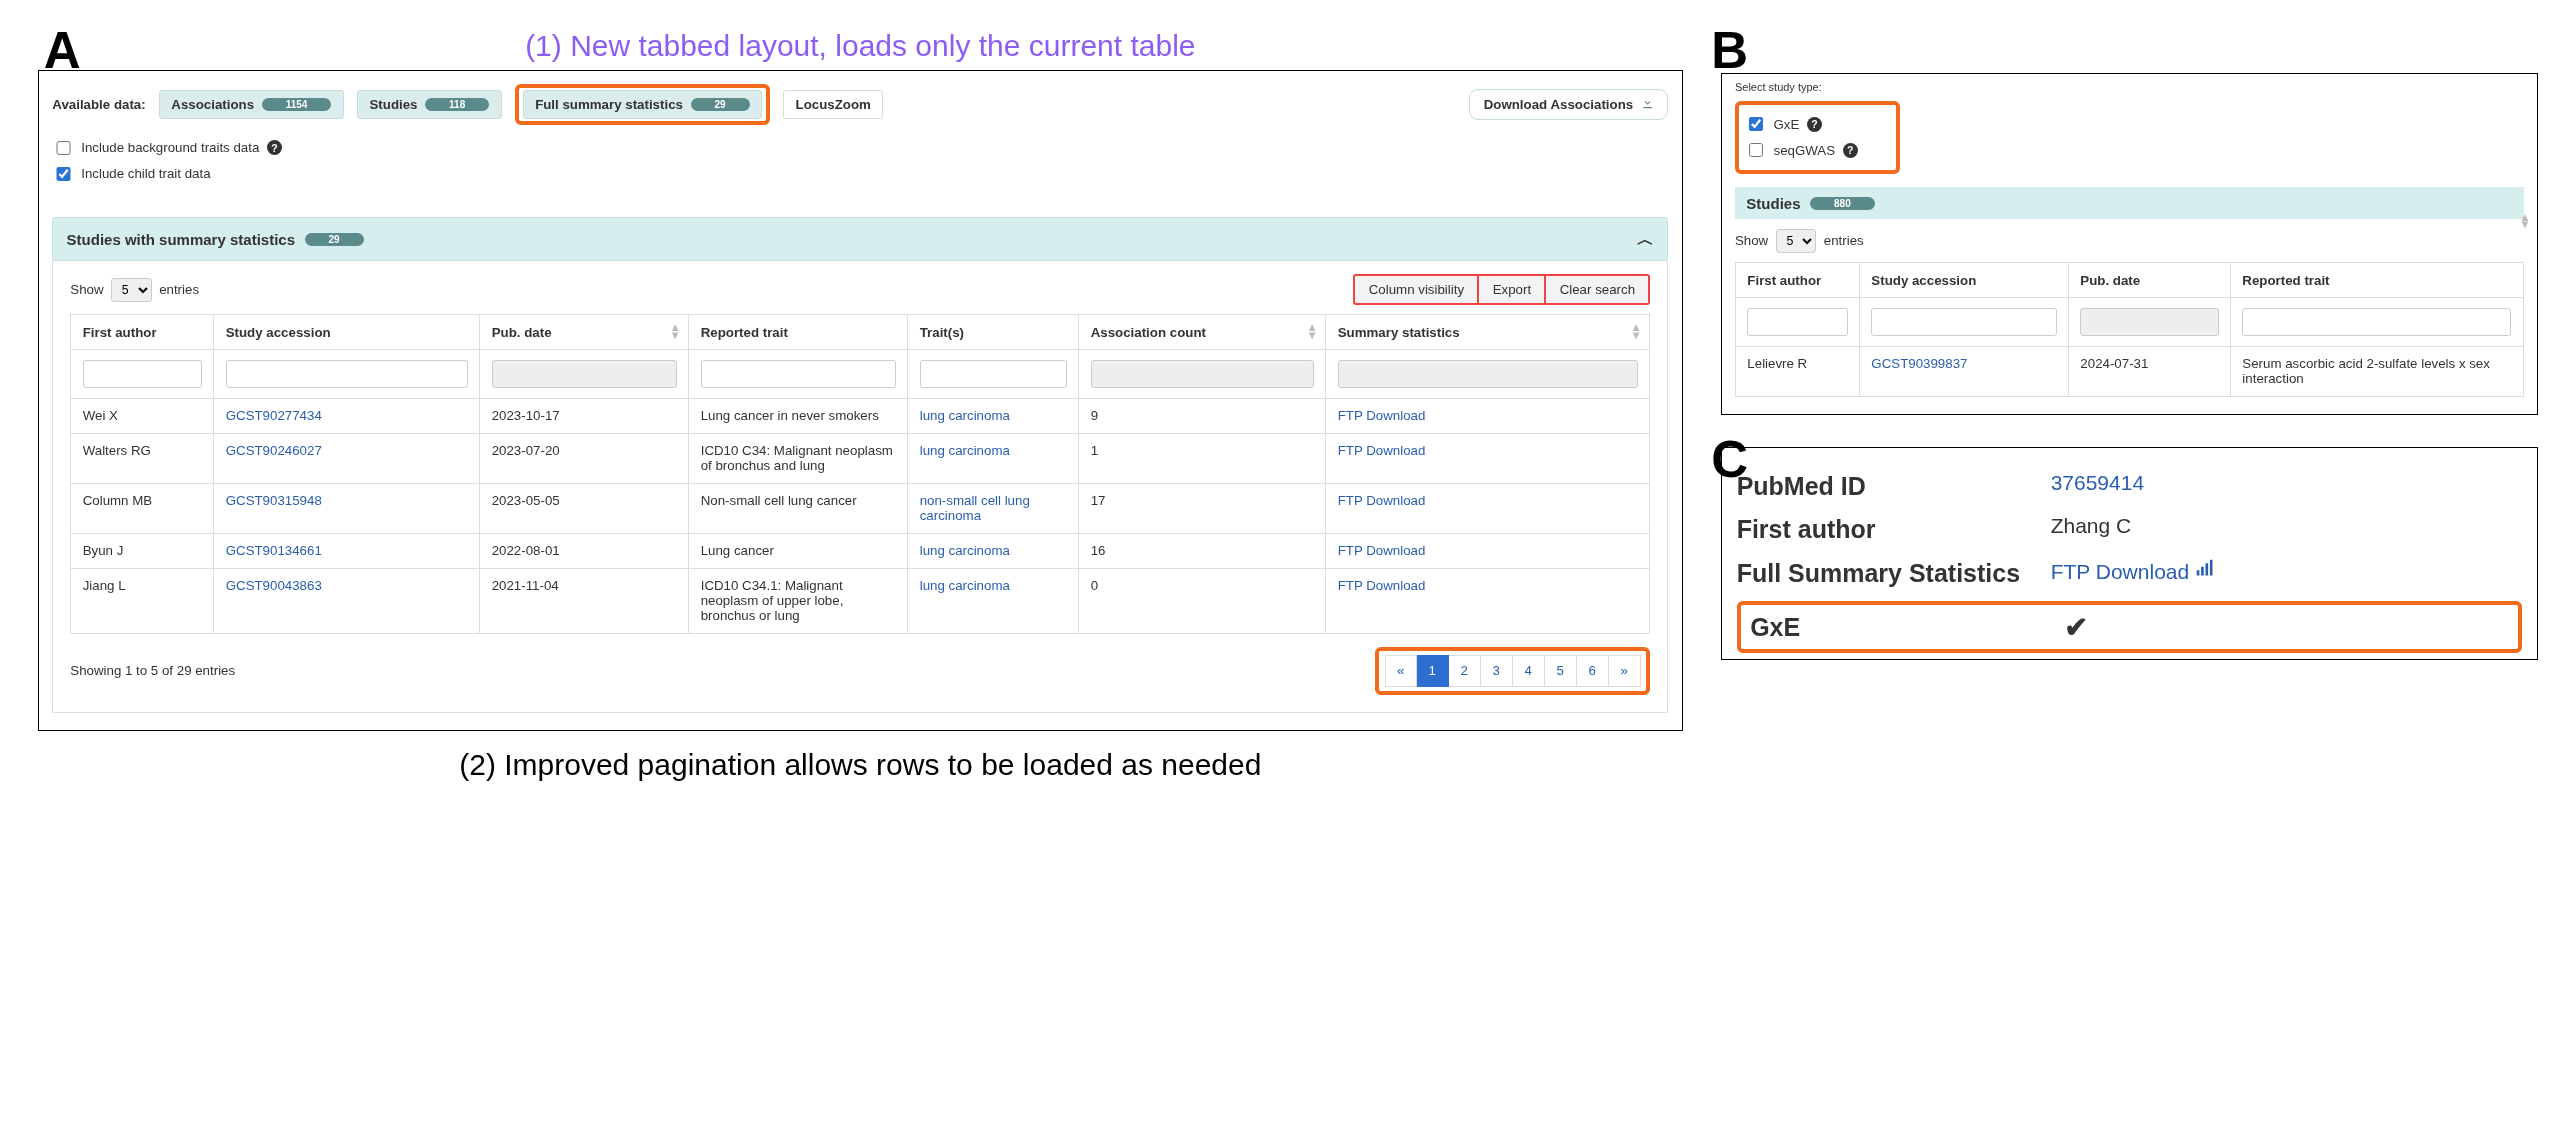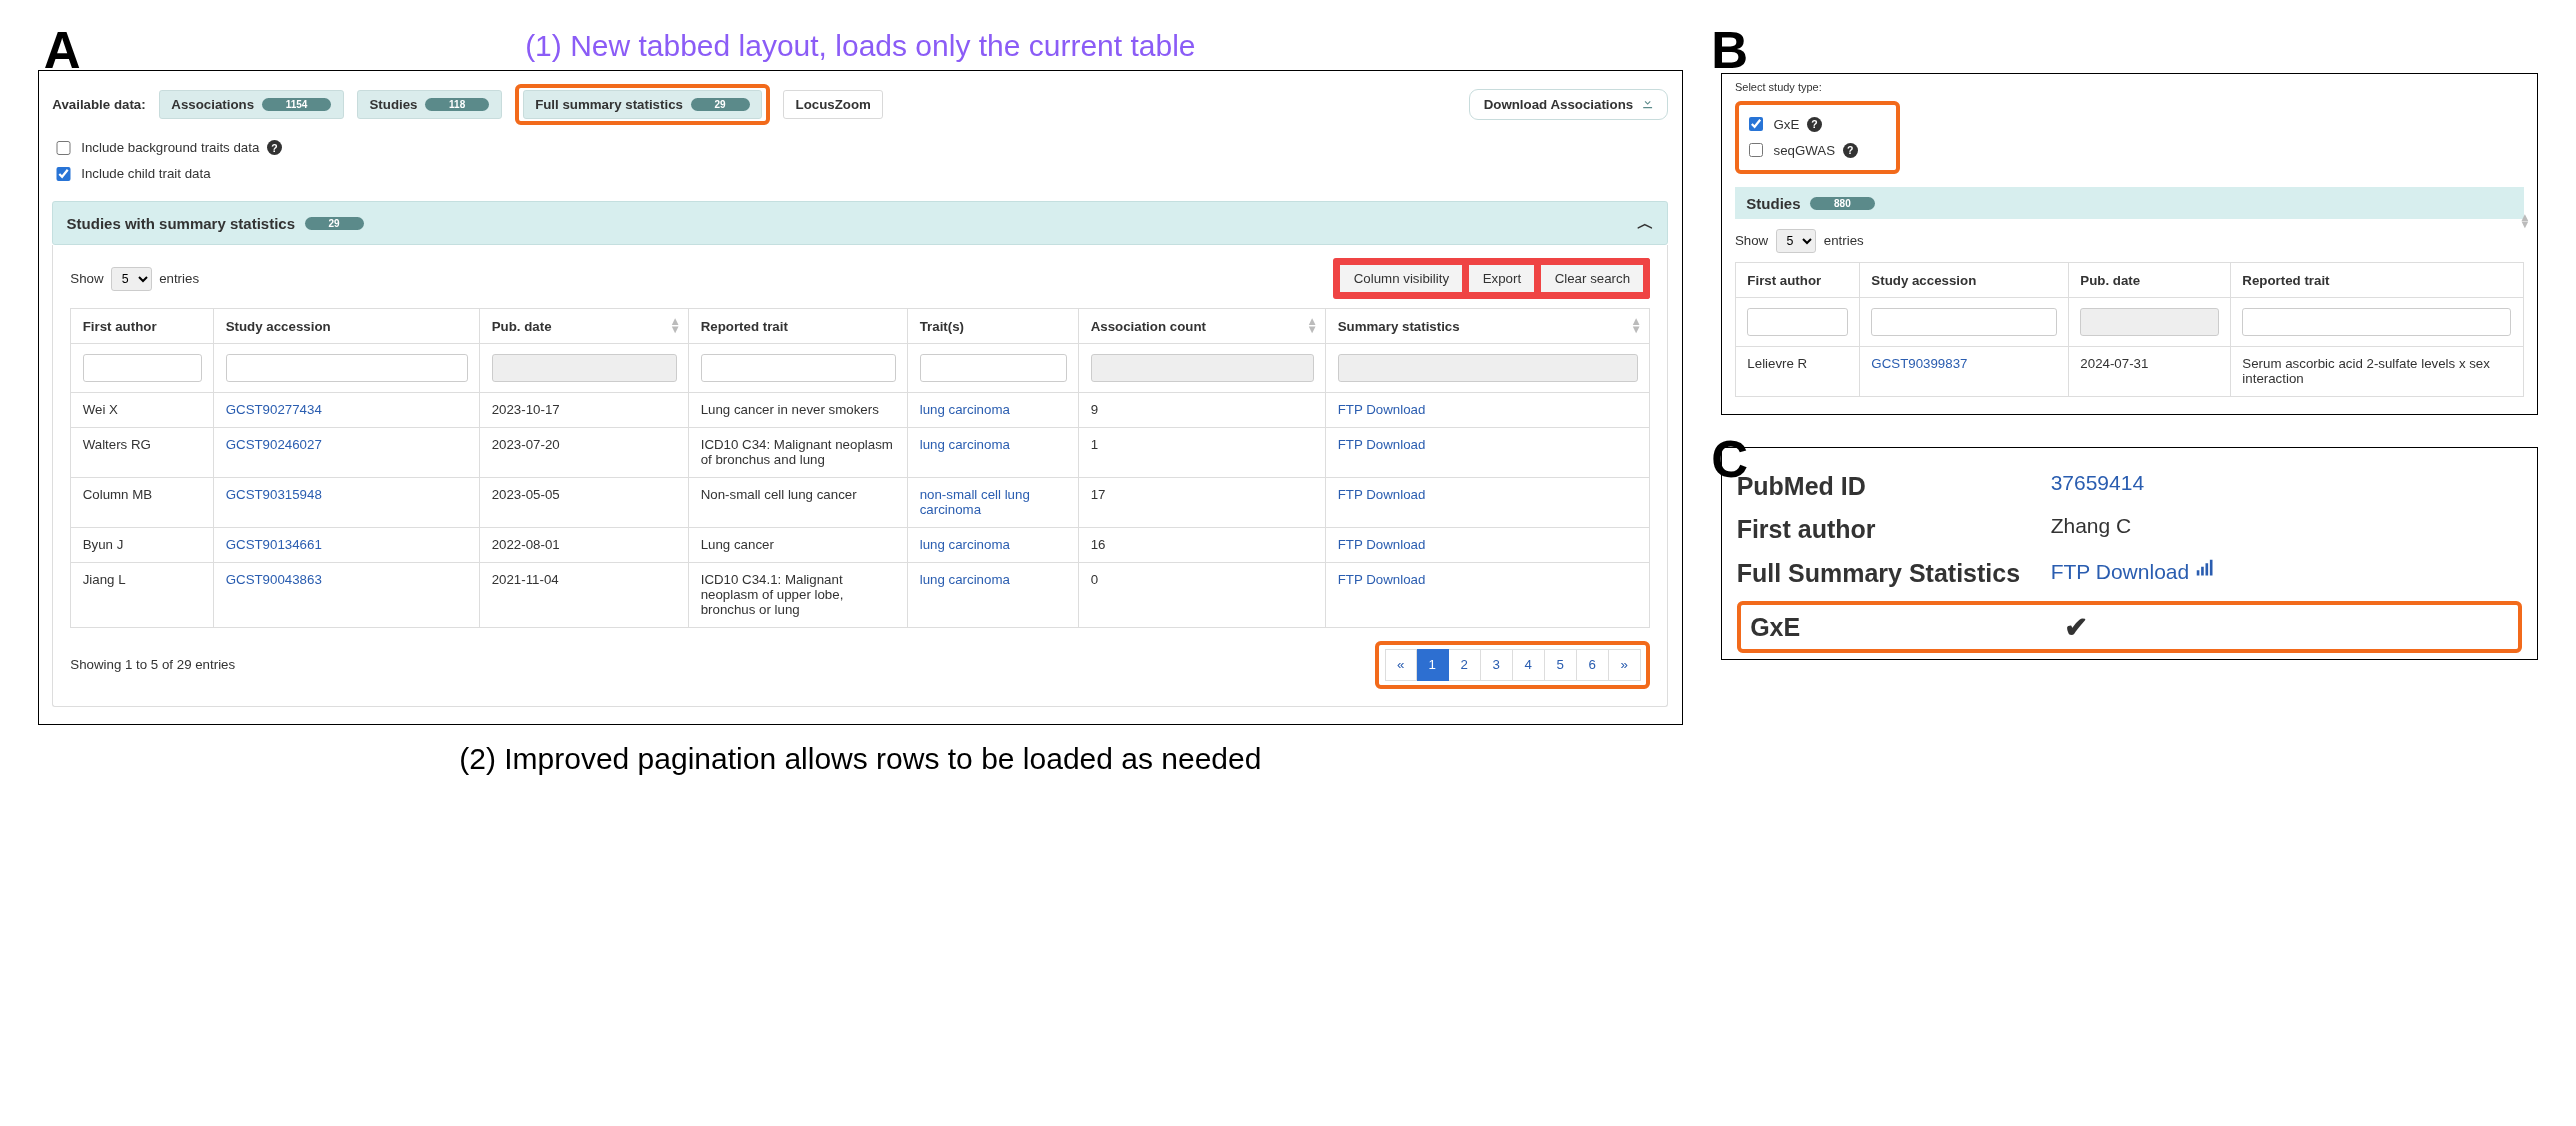--- a/index.html
+++ b/index.html
@@ -96,35 +96,35 @@
     background: #333; color: #fff; font-size: 10.5px; font-weight: 700;
   }
 
   .section-header {
     background: #d7eeee;
     border: 1px solid #c4dfdf;
     border-radius: 2.9px;
     padding: 9.5px 13.3px;
     display: flex; align-items: center; gap: 9.5px;
     font-weight: 700; font-size: 15px;
-    margin-top: 17px;
+    margin-top: 33px;
   }
   .section-header .chev { margin-left: auto; font-size: 17px; }
 
   .table-card {
     border: 1px solid #ddd;
     border-top: none;
     border-radius: 0 0 2.9px 2.9px;
     padding: 13.3px 17px 17px 17px;
   }
   .show-row { display: flex; align-items: center; gap: 7.6px; margin-bottom: 9.5px; font-size: 13.3px; }
   .show-row select { border: 1px solid #ccc; border-radius: 2.9px; padding: 2.9px 5.7px; font-size: 12.4px; }
   .tool-btns { margin-left: auto; display: flex; gap: 0; }
   .tool-btn {
-    border: 7px solid #ef4444;
+    border: 2px solid #ef4444;
     background: #f3f3f3;
     padding: 5.7px 13.3px;
     font-size: 13.3px;
     cursor: pointer;
   }
   .tool-btn:first-child { border-radius: 2.9px 0 0 2.9px; }
   .tool-btn:last-child { border-radius: 0 2.9px 2.9px 0; }
   .tool-btn + .tool-btn { border-left: none; }
 
   table.data { width: 100%; border-collapse: collapse; }

